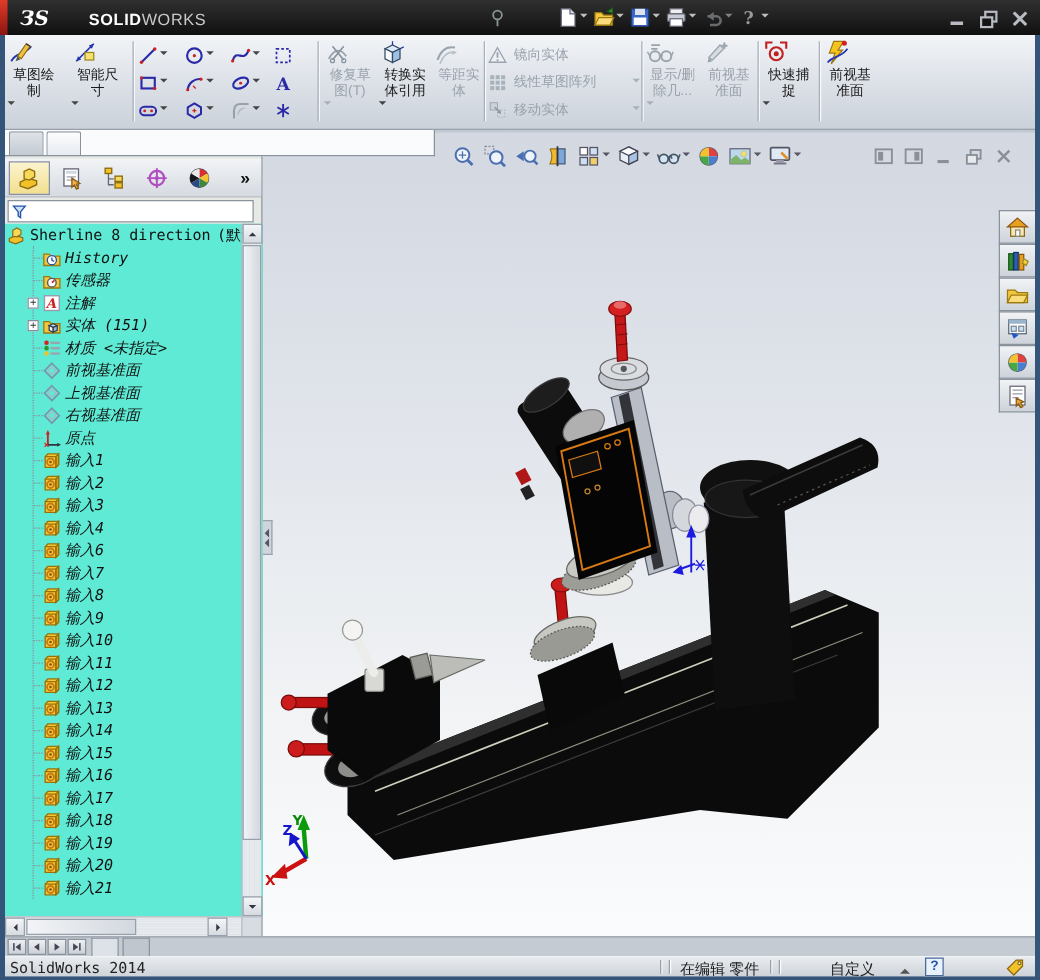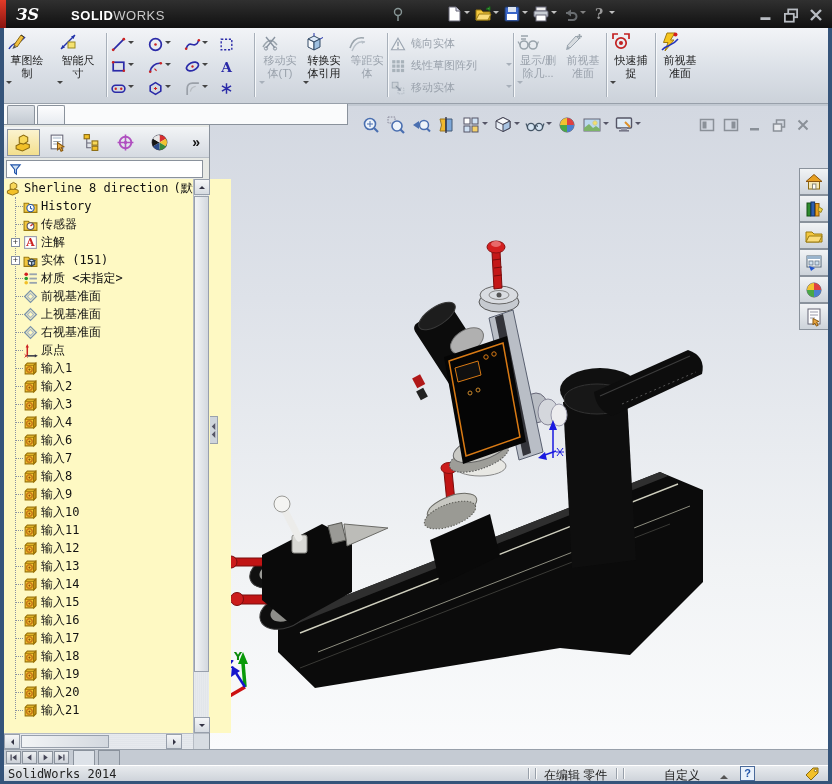--- a/index.html
+++ b/index.html
@@ -52,27 +52,27 @@
 .panel{position:absolute;left:0;top:97px;width:206px;height:624px;background:#e7e9e5;border-right:1px solid #8a929c;z-index:4;}
 .mgrbar{position:absolute;left:0;top:2px;width:205px;height:31px;background:linear-gradient(#f2f4f6,#d5dae1);display:flex;align-items:center;padding-left:3px;border-bottom:1px solid #b6bcc4;}
 .mgrbtn{width:33px;height:27px;display:flex;align-items:center;justify-content:center;border:1px solid transparent;margin-right:1px;}
 .mgrbtn.active{border:1px solid #8a92a0;background:linear-gradient(#fbf3cf,#f3df8e);}
 .mgricon{width:19px;height:19px;}
 .chev{margin-left:auto;margin-right:9px;font-size:14px;color:#111;font-weight:bold;}
 .filterbar{position:absolute;top:35px;left:2px;width:197px;height:18px;background:#fff;border:1px solid #8a929c;display:flex;align-items:center;}
 .filtericon{width:13px;height:13px;margin-left:2px;}
 .filterinput{flex:1;height:14px;border:none;outline:none;font-size:11px;background:transparent;}
 
-.tree{position:absolute;left:0;top:54px;width:227px;height:554px;background:#fef9c3;overflow:hidden;font-family:"DejaVu Sans Mono",monospace;font-size:12px;color:#111;}
+.tree{position:absolute;left:0;top:54px;width:206px;height:554px;background:#5eead4;overflow:hidden;font-family:"DejaVu Sans Mono",monospace;font-size:12px;color:#111;}
 .trow{height:18px;display:flex;align-items:center;white-space:nowrap;}
 .troot{padding-left:2px;}
 .ticon{width:15px;height:15px;margin-right:3px;flex:none;}
 .tlabel{line-height:18px;}
 .tcfg{margin-left:5px;}
-.tkids{margin-left:11px;border-left:1px dotted #8a92a0;}
+.tkids{margin-left:22px;border-left:1px dotted #8a92a0;font-style:italic;}
 .conn{width:7px;border-top:1px dotted #8a92a0;flex:none;}
 .expand{display:none;width:9px;height:9px;margin-left:-5px;margin-right:3px;border:1px solid #848ea0;background:#fff;color:#333;font-size:9px;line-height:7px;text-align:center;flex:none;font-family:"Liberation Sans",sans-serif;}
 .trow.has-expand .expand{display:inline-block;}
 
 .vscroll{position:absolute;right:0;top:54px;width:16px;height:554px;background:repeating-linear-gradient(90deg,#e9ecef,#dfe3e8 2px);border-left:1px solid #b6bcc4;}
 .sbtn{position:absolute;width:16px;height:16px;background:linear-gradient(#f5f6f8,#d6dbe1);border:1px solid #98a0ac;display:flex;align-items:center;justify-content:center;}
 .sarrow{width:0;height:0;border:3.5px solid transparent;}
 .sa-up{border-bottom-color:#334;margin-top:-3px;}
 .sa-down{border-top-color:#334;margin-bottom:-3px;}
 .sa-left{border-right-color:#334;margin-left:-3px;}
@@ -354,21 +354,21 @@
     <div class="rdiv" style="left:250px"></div>
     <div class="rbtn disabled" style="left:255px;width:44px">
       <span class="ricon">
           <svg viewBox="0 0 22 22">
             <path d="M4,16 Q11,4 18,14" stroke="#9aa4ac" fill="none" stroke-width="1.5"></path>
             <path d="M7,6 L16,17 M16,6 L7,17" stroke="#8a94a0" stroke-width="1.4"></path>
             <circle cx="7" cy="17.5" r="1.6" fill="none" stroke="#8a94a0"></circle>
             <circle cx="16" cy="17.5" r="1.6" fill="none" stroke="#8a94a0"></circle>
           </svg>
         </span>
-      <span class="rlabel">移动实体(T)</span>
+      <span class="rlabel">修复草图(T)</span>
       <span class="tri"></span>
     </div>
     <div class="rbtn" style="left:299px;width:46px">
       <span class="ricon">
           <svg viewBox="0 0 22 22">
             <polygon points="5,8 11,5 17,8 11,11" fill="#dce9f8" stroke="#334a66"></polygon>
             <polygon points="5,8 11,11 11,19 5,16" fill="#f8fafc" stroke="#334a66"></polygon>
             <polygon points="17,8 11,11 11,19 17,16" fill="#9fc0e0" stroke="#334a66"></polygon>
             <path d="M11,5 V2 M17,8 l3,-1.5" stroke="#2233aa"></path>
           </svg>

